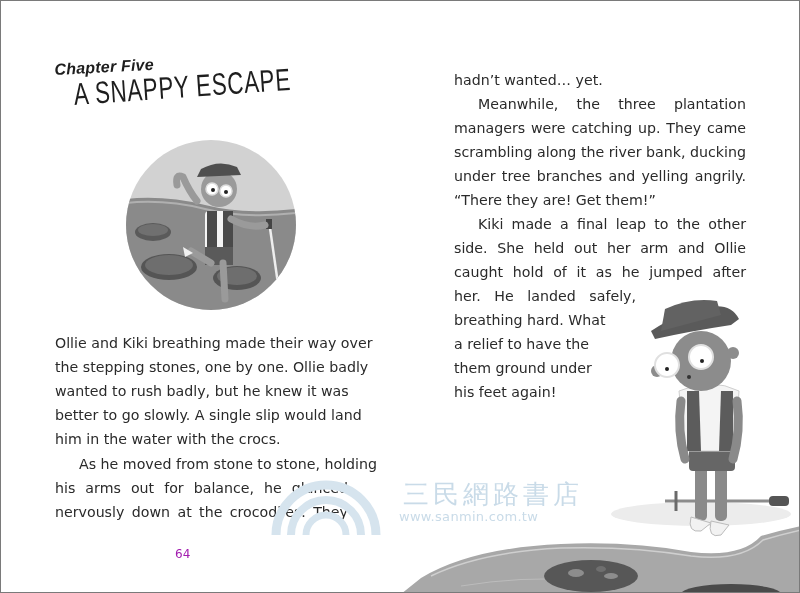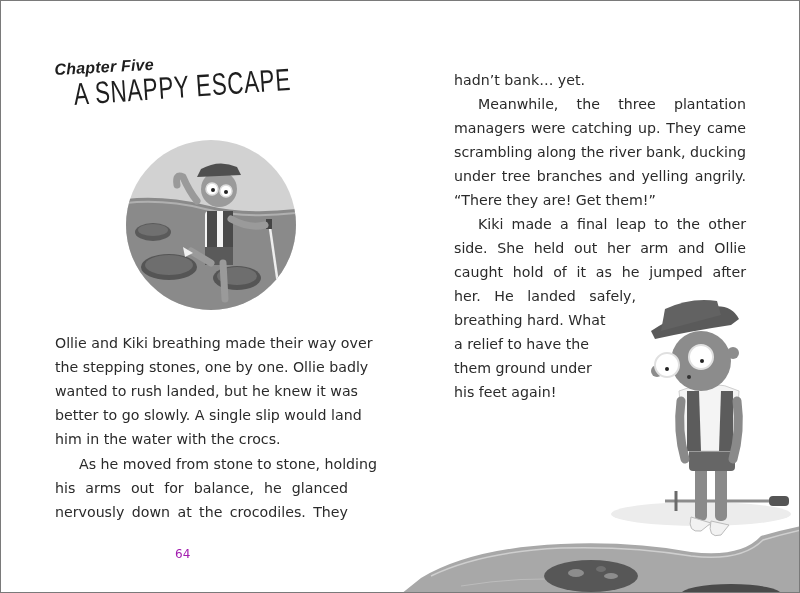--- a/index.html
+++ b/index.html
@@ -69,33 +69,42 @@
       <circle cx="101" cy="52" r="6" fill="#fff" stroke="#ddd" stroke-width="1.5"></circle>
       <circle cx="88" cy="51" r="2" fill="#222"></circle>
       <circle cx="101" cy="53" r="2" fill="#222"></circle>
       <path d="M76 30 Q94 20 112 28 L116 36 L72 38 Z" fill="#4f4f4f"></path>
     </g>
   </svg>
 
   <div class="left-col text">
     <div class="line just" style="top:330px">Ollie and Kiki breathing made their way over</div>
     <div class="line just" style="top:354px">the stepping stones, one by one. Ollie badly</div>
-    <div class="line just" style="top:378px">wanted to rush landed, but he knew it was</div>
+    <div class="line just" style="top:378px">wanted to rush badly, but he knew it was</div>
     <div class="line just" style="top:402px">better to go slowly. A single slip would land</div>
     <div class="line" style="top:426px">him in the water with the crocs.</div>
     <div class="line just indent" style="top:451px">As he moved from stone to stone, holding</div>
     <div class="line just" style="top:475px">his arms out for balance, he glanced</div>
     <div class="line just" style="top:499px">nervously down at the crocodiles. They</div>
   </div>
 
+  <div class="watermark">
+    <svg width="110" height="60" viewBox="0 0 110 60" style="position:absolute;left:-20px;top:0;">
+      <path d="M5 60 A50 50 0 0 1 105 60" stroke="#d6e4ee" stroke-width="9" fill="none"></path>
+      <path d="M20 60 A35 35 0 0 1 90 60" stroke="#d6e4ee" stroke-width="8" fill="none"></path>
+      <path d="M35 60 A20 20 0 0 1 75 60" stroke="#d6e4ee" stroke-width="7" fill="none"></path>
+    </svg>
+    <div class="wm-cn">三民網路書店</div>
+    <div class="wm-url">www.sanmin.com.tw</div>
+  </div>
 
   <div class="page-number">64</div>
 
   <div class="right-col text">
-    <div class="line" style="top:67px">hadn’t bank… yet.</div>
+    <div class="line" style="top:67px">hadn’t wanted… yet.</div>
     <div class="line just indent" style="top:91px">Meanwhile, the three plantation</div>
     <div class="line just" style="top:115px">managers were catching up. They came</div>
     <div class="line just" style="top:139px">scrambling along the river bank, ducking</div>
     <div class="line just" style="top:163px">under tree branches and yelling angrily.</div>
     <div class="line" style="top:187px">“There they are! Get them!”</div>
     <div class="line just indent" style="top:211px">Kiki made a final leap to the other</div>
     <div class="line just" style="top:235px">side. She held out her arm and Ollie</div>
     <div class="line just" style="top:259px">caught hold of it as he jumped after</div>
     <div class="line just" style="top:283px; width:182px;">her. He landed safely,</div>
     <div class="line" style="top:307px">breathing hard. What</div>

